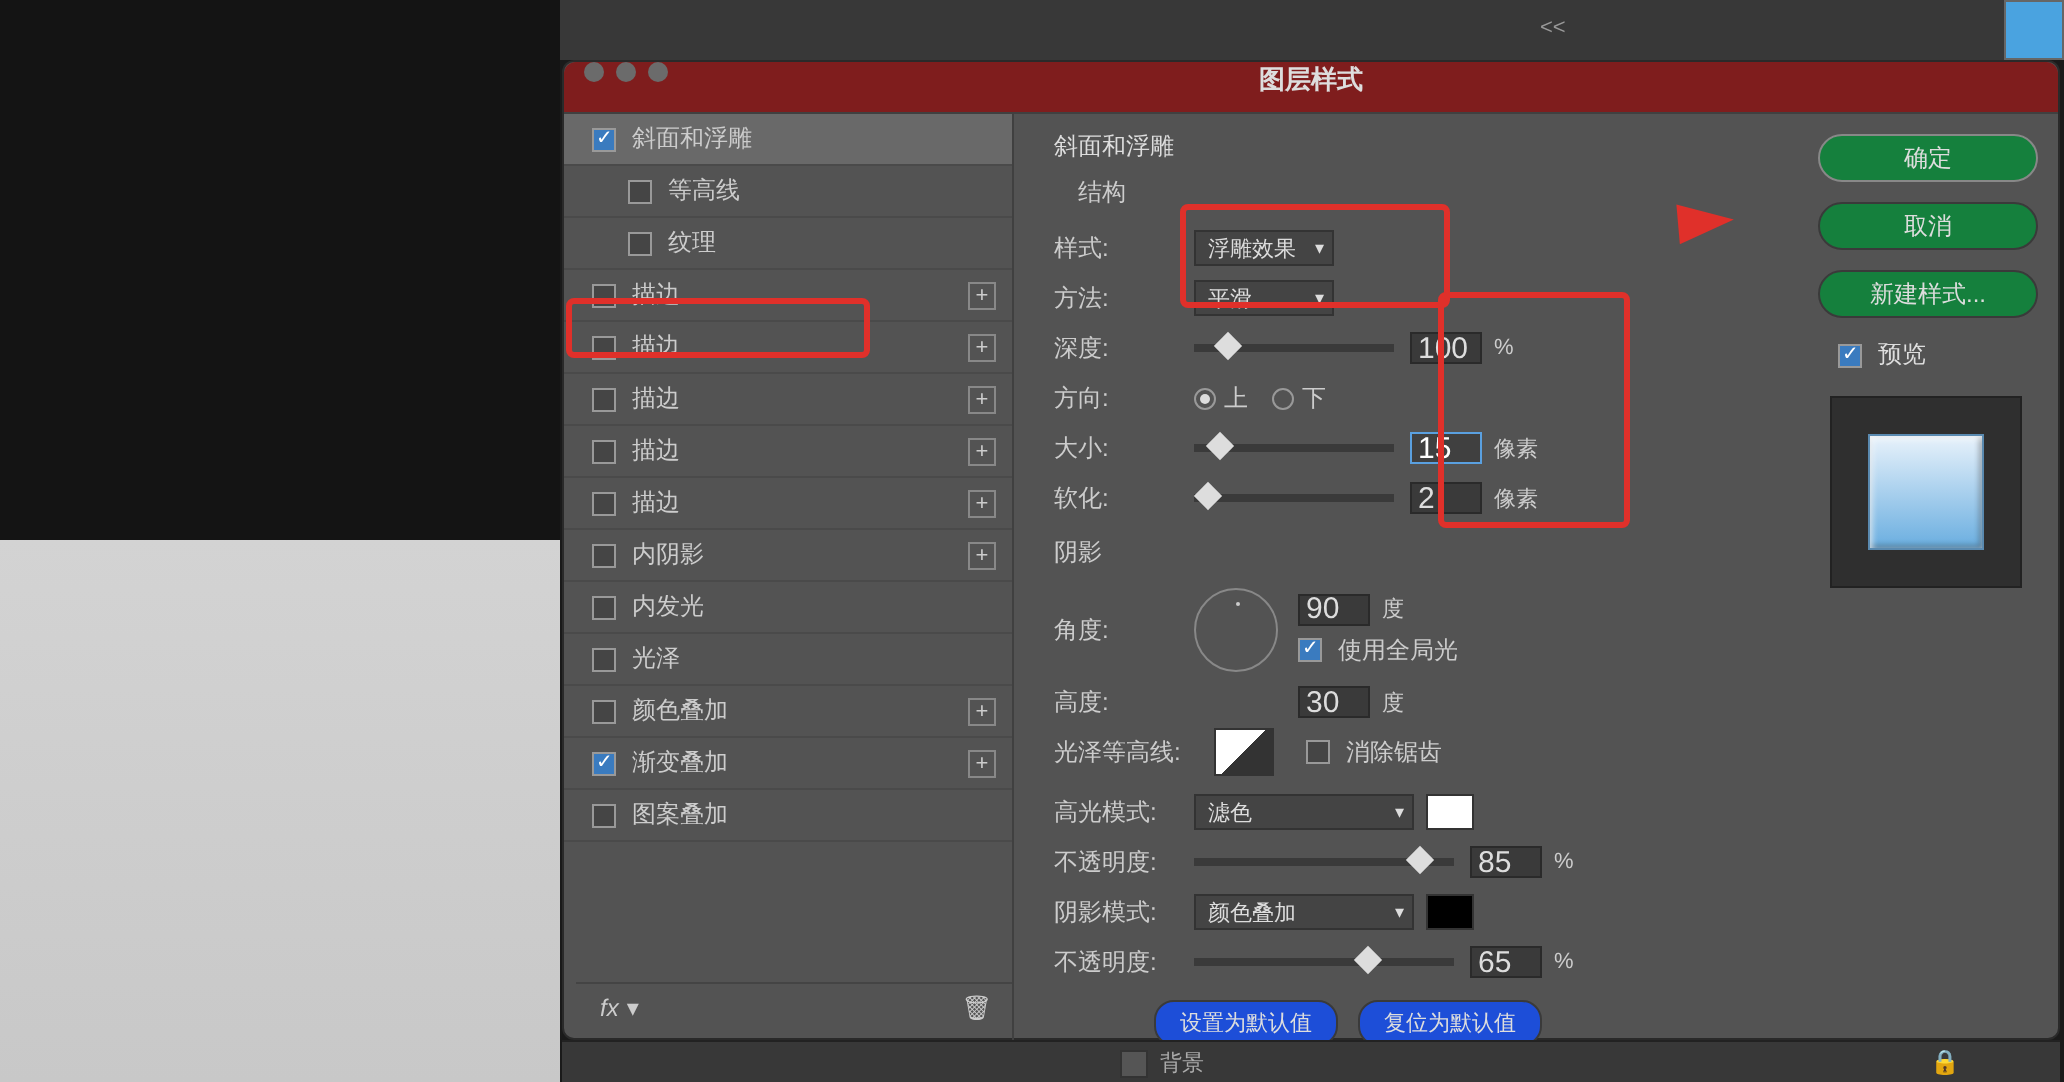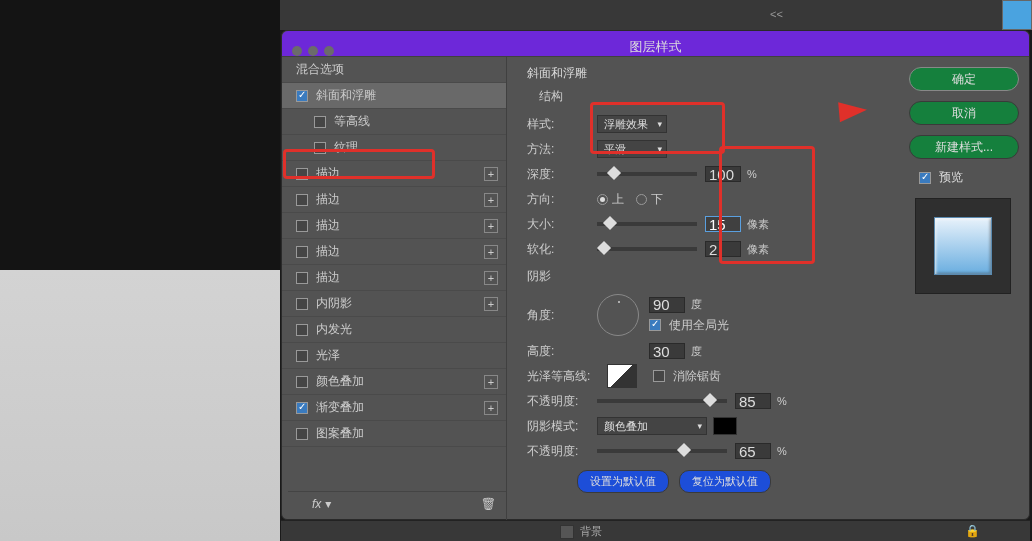--- a/index.html
+++ b/index.html
@@ -7,21 +7,21 @@
 
 
 .canvas-bg { position: absolute; left: 0; top: 270px; width: 280px; height: 271px; background: linear-gradient(180deg, #d3d3d3 0%, #c8c8c8 100%); }
 
 .top-dark { position: absolute; left: 0; top: 0; width: 280px; height: 270px; background: #141414; }
 .top-panel-dark { position: absolute; left: 280px; top: 0; width: 752px; height: 30px; background: #383838; }
 .swatch-top { position: absolute; right: 0; top: 0; width: 30px; height: 30px; background: #4aa3e0; border: 1px solid #666; }
 
 
 .dialog { position: absolute; left: 281px; top: 30px; width: 749px; height: 490px; background: #535353; border-radius: 6px; border: 1px solid #2a2a2a; }
-.titlebar { height: 26px; background: #6d28d9; border-bottom: 1px solid #404040; display: flex; align-items: flex-end; border-radius: 6px 6px 0 0; }
+.titlebar { height: 26px; background: #7f1d1d; border-bottom: 1px solid #404040; display: flex; align-items: flex-start; border-radius: 6px 6px 0 0; font-weight: bold; }
 .titlebar-title { flex: 1; text-align: center; color: #ddd; font-size: 13px; }
 .traffic { display: flex; gap: 6px; padding-left: 10px; position: absolute; }
 .traffic span { width: 10px; height: 10px; border-radius: 50%; background: #6b6b6b; display: block; }
 
 .dialog-body { display: flex; height: 464px; }
 
 
 .styles-col { width: 225px; border-right: 1px solid #404040; }
 .styles-top { color: #ccc; font-size: 12px; padding: 8px 14px 6px; }
 .style-item { display: flex; align-items: center; height: 26px; padding: 0 8px 0 14px; color: #ccc; font-size: 12px; border-bottom: 1px solid #4a4a4a; }
@@ -33,21 +33,21 @@
 .chk.on::after { content: "✓"; color: #fff; font-size: 10px; position: absolute; left: 1px; top: -2px; }
 .plus { margin-left: auto; width: 14px; height: 14px; border: 1px solid #888; color: #ccc; font-size: 11px; display: flex; align-items: center; justify-content: center; }
 
 .red-box { border: 3px solid #e0302a; border-radius: 4px; }
 .rb-bevel { position: absolute; left: 1px; top: 118px; width: 152px; height: 30px; pointer-events: none; }
 .rb-style-method { position: absolute; left: 308px; top: 71px; width: 135px; height: 52px; pointer-events: none; }
 .rb-values { position: absolute; left: 437px; top: 115px; width: 96px; height: 118px; pointer-events: none; }
 .red-arrow { position: absolute; right: 162px; top: 70px; width: 0; height: 0; border-left: 28px solid #e0302a; border-top: 10px solid transparent; border-bottom: 10px solid transparent; transform: rotate(-5deg); }
 
 .fx-bar { position: absolute; left: 6px; bottom: 4px; width: 218px; height: 24px; display: flex; align-items: center; color: #ccc; font-size: 12px; border-top: 1px solid #444; }
-.fx-bar .lbl { margin-left: 24px; font-style: italic; }
+.fx-bar .lbl { margin-left: 12px; font-style: italic; }
 .fx-bar .trash { margin-left: auto; margin-right: 10px; }
 
 
 .settings-col { flex: 1; padding: 8px 16px 8px 20px; color: #ccc; font-size: 12px; position: relative; }
 .section-title { font-size: 12px; color: #ddd; margin-bottom: 6px; }
 .sub-title { margin: 4px 0 8px 12px; color: #ccc; }
 .row { display: flex; align-items: center; height: 22px; margin-bottom: 3px; }
 .row .label { width: 62px; text-align: left; margin-right: 8px; }
 .select { background: #444; border: 1px solid #333; color: #ddd; height: 18px; padding: 0 18px 0 6px; font-size: 11px; position: relative; min-width: 70px; display: inline-flex; align-items: center; }
 .select::after { content: "▾"; position: absolute; right: 4px; font-size: 9px; }
@@ -100,23 +100,20 @@
         <span></span>
         <span></span>
         <span></span>
       </div>
     <div class="titlebar-title">图层样式</div>
   </div>
 
   <div class="dialog-body">
 
     <div class="styles-col">
-      <div class="style-item l1">
-          <span>混合选项</span>
-        </div>
       <div class="style-item l1 selected">
           <span class="chk on"></span>
           <span>斜面和浮雕</span>
         </div>
       <div class="style-item l2">
           <span class="chk"></span>
           <span>等高线</span>
         </div>
       <div class="style-item l2">
           <span class="chk"></span>
@@ -247,20 +244,28 @@
           <span class="unit">度</span>
         </div>
       <div class="row">
           <span class="label" style="width:72px">光泽等高线:</span>
         <div class="contour"></div>
         <span style="width:16px"></span>
           <span class="chk"></span>
           <span>消除锯齿</span>
         </div>
 
+      <div class="row" style="margin-top:8px">
+          <span class="label">高光模式:</span>
+        <div class="select" style="min-width:110px">
+            <span>滤色</span>
+          </div>
+        <span style="width:6px"></span>
+          <div class="swatch white"></div>
+        </div>
       <div class="row">
           <span class="label">不透明度:</span>
         <div class="slider" style="width:130px">
             <div class="thumb" style="left:108px"></div>
           </div>
         <input class="num-input" value="85" style="">
           <span class="unit">%</span>
         </div>
       <div class="row">
           <span class="label">阴影模式:</span>

